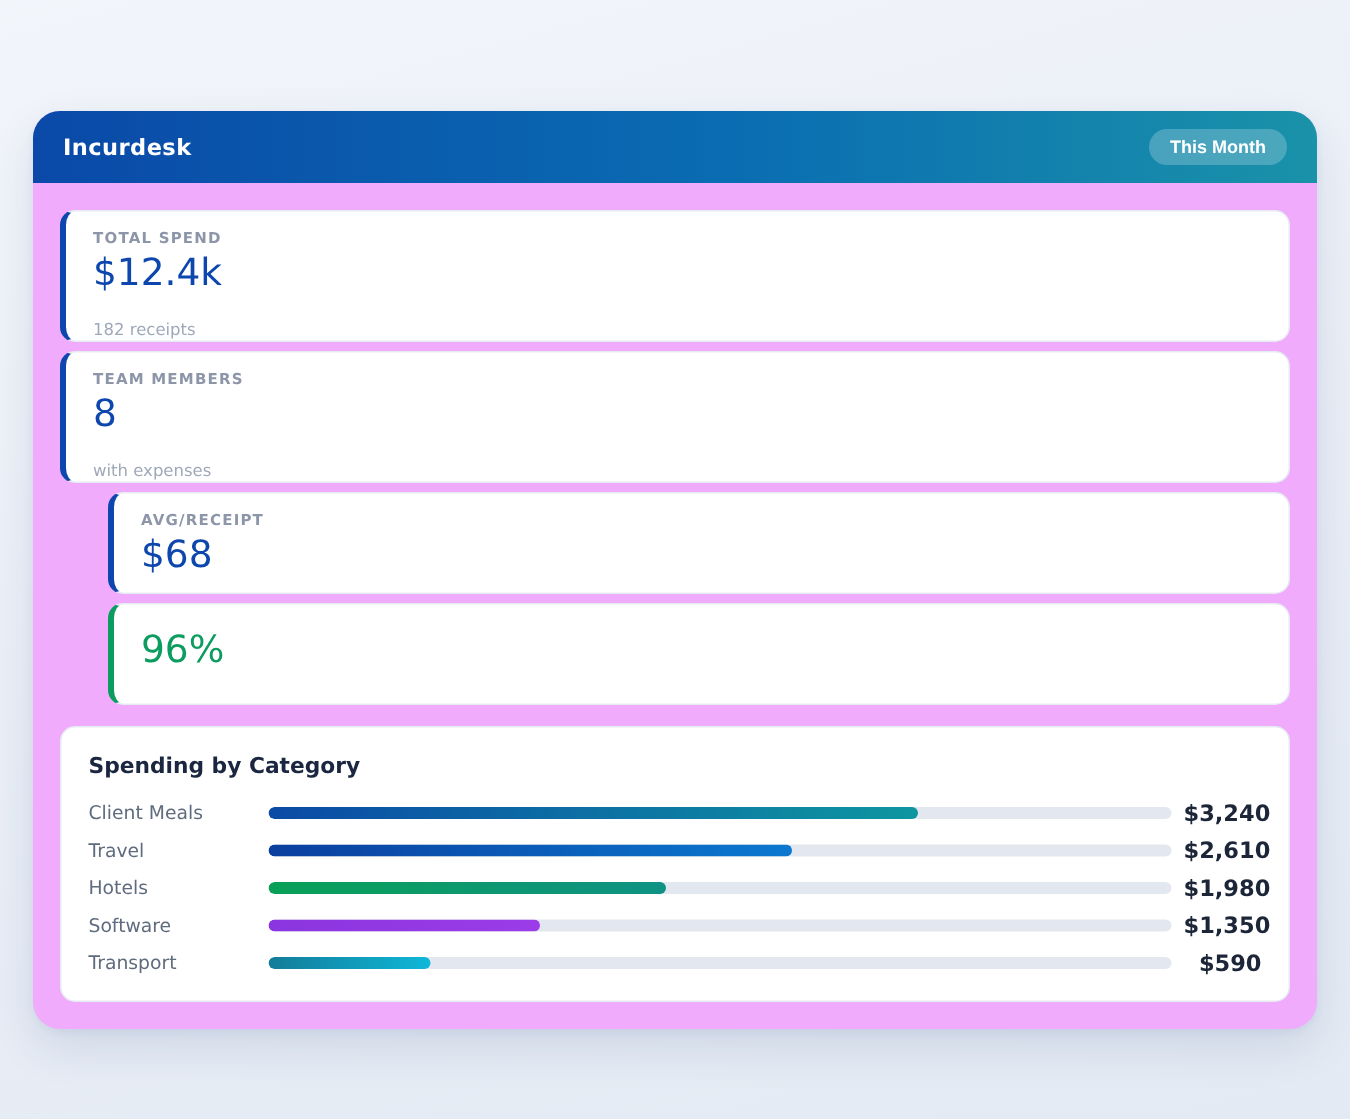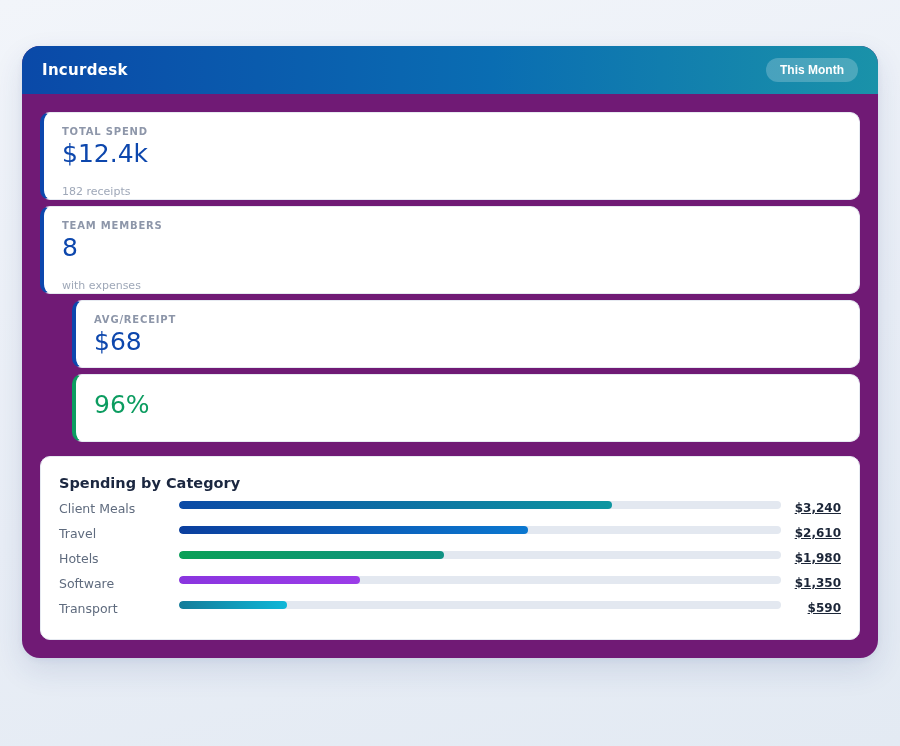--- a/index.html
+++ b/index.html
@@ -5,24 +5,24 @@
   * { margin: 0; padding: 0; box-sizing: border-box; }
   html, body { width: 900px; height: 746px; }
   body {
     font-family: "DejaVu Sans", "Liberation Sans", sans-serif;
     background: linear-gradient(165deg, #f2f5fa 0%, #e9eef6 55%, #e3eaf3 100%);
     position: relative;
     overflow: hidden;
   }
   .app-card {
     position: absolute;
-    left: 22px; top: 46px;
+    left: 22px; top: 74px;
     width: 856px;
     border-radius: 18px;
-    background: #701a75;
+    background: #f0abfc;
     box-shadow: 0 12px 30px rgba(30, 60, 120, 0.12), 0 2px 6px rgba(30,60,120,0.06);
     overflow: hidden;
   }
   .app-header {
     height: 48px;
     background: linear-gradient(90deg, #0a49a8 0%, #0a6db2 55%, #1a92a9 100%);
     display: flex;
     align-items: center;
     justify-content: space-between;
     padding: 0 20px;
@@ -82,20 +82,21 @@
     height: 184px;
   }
   .chart-title {
     font-size: 14.5px;
     font-weight: 700;
     color: #1b2740;
   }
   .chart-rows { margin-top: 10px; }
   .chart-row {
     display: flex;
+    align-items: center;
     height: 25px;
   }
   .cat-label {
     width: 120px;
     flex: 0 0 120px;
     font-size: 12.5px;
     color: #5f6b7e;
   }
   .bar-track {
     flex: 1;
@@ -107,24 +108,23 @@
   .bar-fill {
     height: 100%;
     border-radius: 4px;
     width: 0;
   }
   .row-value {
     flex: 0 0 52px;
     width: 52px;
     margin-left: 8px;
     text-align: right;
-    font-size: 12px;
+    font-size: 15px;
     font-weight: 700;
     color: #1c2638;
-    text-decoration: underline;
   }
 </style>
 </head>
 <body>
 
 <div class="app-card">
   <div class="app-header">
     <div class="app-title">Incurdesk</div>
     <button class="period-badge">This Month</button>
   </div>

